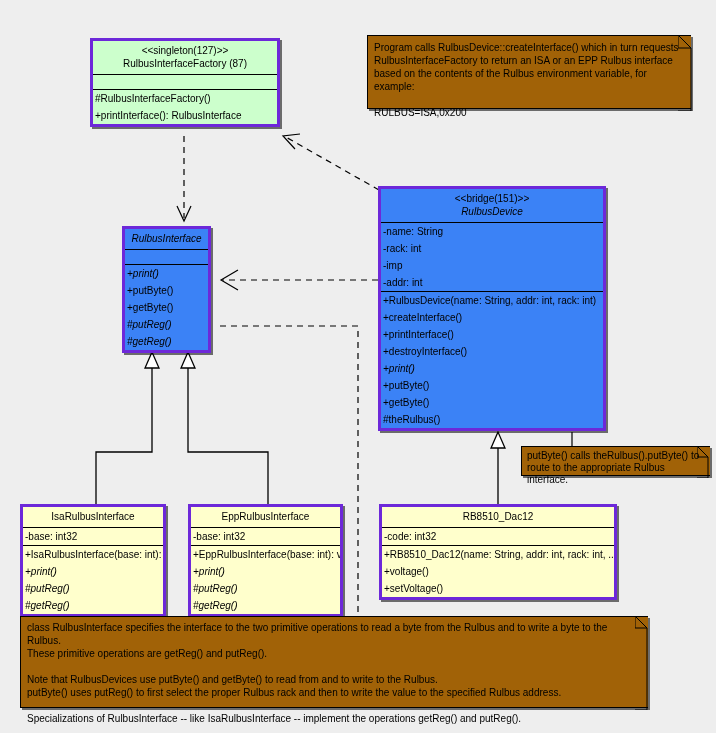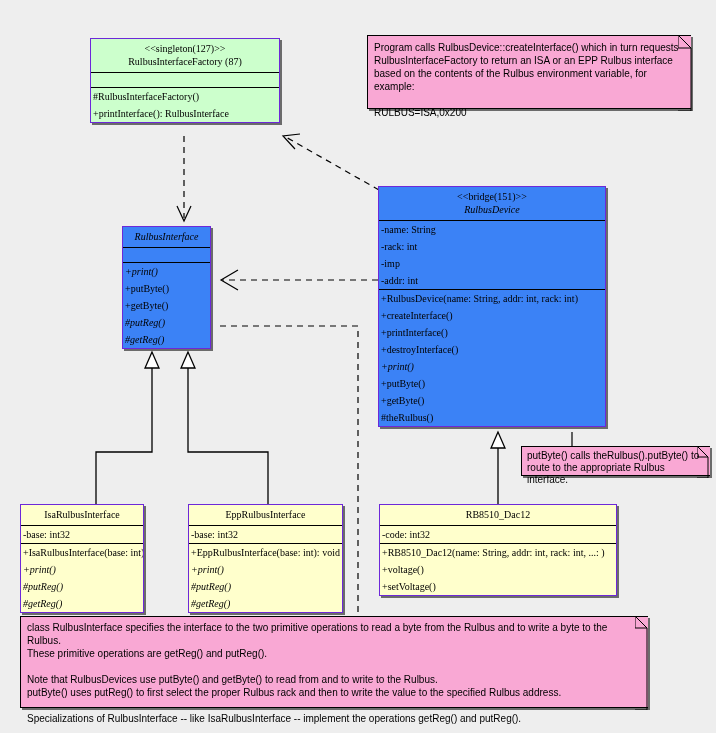--- a/index.html
+++ b/index.html
@@ -26,25 +26,24 @@
     position: absolute;
     left: 0; top: 0;
     width: 716px;
     height: 733px;
     pointer-events: none;
   }
 
   
   .uml-class {
     position: absolute;
-    border: 1px solid #6d28d9;
+    border: 3px solid #6d28d9;
     box-sizing: border-box;
     background: #ffffff;
     box-shadow: 2px 2px 0 rgba(0,0,0,0.55);
-    font-family: Liberation Serif, serif;
   }
   .uml-class .compartment {
     border-bottom: 1px solid #000;
     padding: 0;
   }
   .uml-class .compartment:last-child {
     border-bottom: none;
   }
   .uml-class .hdr {
     text-align: center;
@@ -84,21 +83,21 @@
   }
 
   .green  { background: #ccffcc; }
   .pink   { background: #3b82f6; }
   .yellow { background: #ffffcc; }
 
   
   .uml-note {
     position: absolute;
     box-sizing: border-box;
-    background: #f9a8d4;
+    background: #a16207;
     border: 1px solid #000;
     border-right: none;
     font-size: 10px;
     line-height: 13px;
     padding: 5px 6px 4px 6px;
     box-shadow: 2px 2px 0 rgba(0,0,0,0.55);
   }
   .uml-note .note-body {
     white-space: pre-wrap;
   }
@@ -229,21 +228,21 @@
     <div class="note-body">putByte() calls theRulbus().putByte() to
 route to the appropriate Rulbus interface.</div>
     <div class="fold">
       <svg width="14" height="32" viewBox="0 0 14 32">
         <path d="M0,0 L0,11 L11,11 L11,32 L0,32" fill="none" stroke="#000" stroke-width="1"></path>
         <line x1="0" y1="0" x2="11" y2="11" stroke="#000" stroke-width="1"></line>
       </svg>
     </div>
   </div>
 
-  <div class="uml-class yellow" style="left:20px; top:504px; width:124px;">
+  <div class="uml-class yellow" style="left:20px; top:504px; width:146px;">
     <div class="compartment hdr">
       <span class="cname">IsaRulbusInterface</span>
     </div>
     <div class="compartment">
       <span class="member">-base: int32</span>
     </div>
     <div class="compartment">
       <span class="member">+IsaRulbusInterface(base: int): void</span>
       <span class="member italic">+print()</span>
       <span class="member italic">#putReg()</span>

